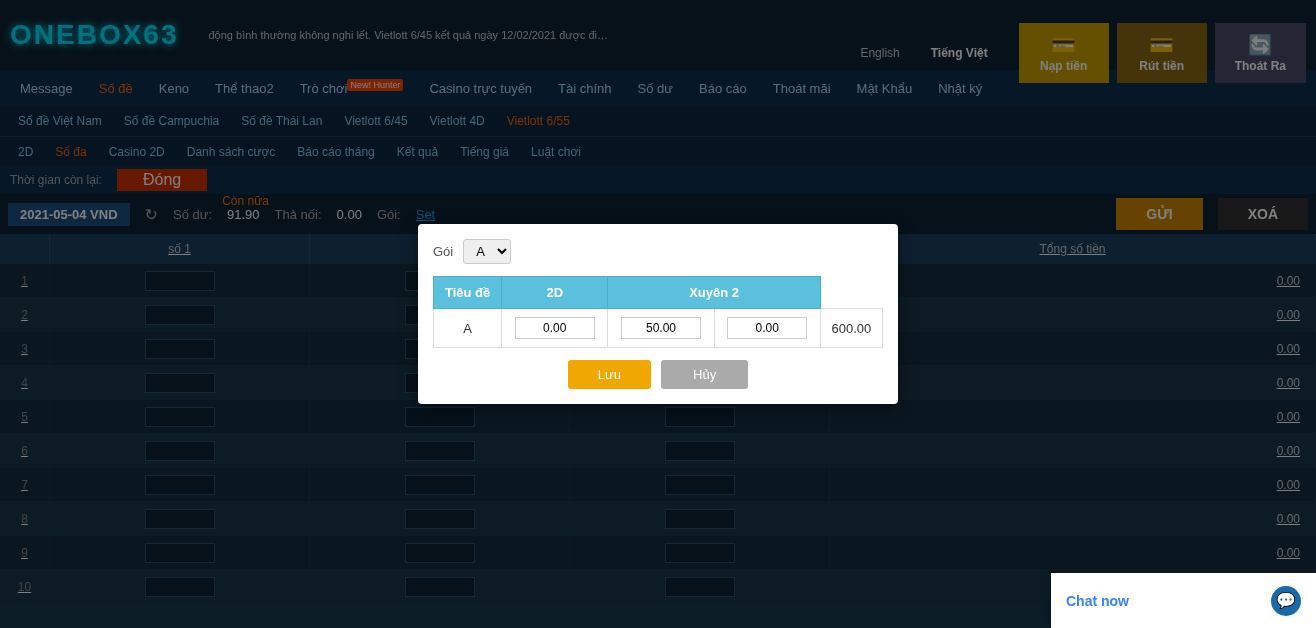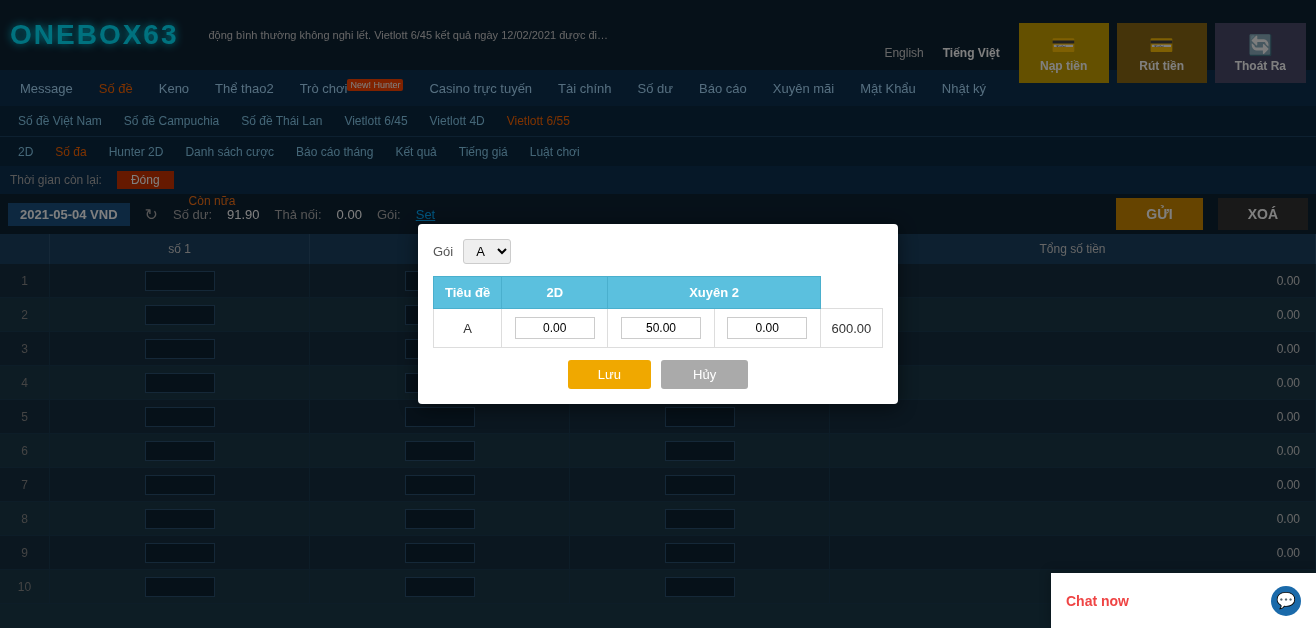--- a/index.html
+++ b/index.html
@@ -2,21 +2,21 @@
 <html><head>
   <meta charset="utf-8">
   <style>
     * { box-sizing: border-box; margin: 0; padding: 0; }
     body { font-family: Arial, sans-serif; font-size: 13px; background: #1a3a4a; color: #fff; overflow-x: hidden; }
 
     
     .header { background: #0d2233; display: flex; align-items: center; padding: 0 10px; height: 70px; position: relative; }
     .logo { color: #00e5ff; font-size: 28px; font-weight: bold; letter-spacing: 2px; text-shadow: 0 0 8px #00e5ff; margin-right: 20px; }
     .ticker { flex: 1; overflow: hidden; color: #ccc; font-size: 11px; margin-left: 10px; white-space: nowrap; text-overflow: ellipsis; overflow: hidden; max-width: 400px; }
-    .header-right { margin-left: auto; display: flex; align-items: center; gap: 19px; margin-top: 36px; }
+    .header-right { margin-left: auto; display: flex; align-items: center; gap: 31px; margin-top: 36px; }
     .lang-btn { color: #ccc; font-size: 12px; cursor: pointer; text-decoration: none; }
     .lang-btn.active { color: #fff; font-weight: bold; }
     .header-actions { display: flex; gap: 8px; }
     .action-btn { display: flex; flex-direction: column; align-items: center; justify-content: center; padding: 6px 20px; border: none; cursor: pointer; font-size: 12px; font-weight: bold; min-width: 90px; height: 60px; }
     .action-btn.naptien { background: #c8a000; color: #fff; }
     .action-btn.ruttien { background: #8b6914; color: #fff; }
     .action-btn.thoatra { background: #4a4a6a; color: #fff; }
     .action-btn-icon { font-size: 20px; margin-bottom: 2px; }
 
     
@@ -31,32 +31,32 @@
     .sub-nav-item.active { color: #ff6600; }
 
     
     .sub-nav2 { background: #0a2840; display: flex; align-items: center; padding: 0 8px; height: 30px; gap: 2px; border-top: 1px solid #1a4060; }
     .sub-nav2-item { color: #88ccee; padding: 4px 10px; cursor: pointer; font-size: 12px; white-space: nowrap; }
     .sub-nav2-item.active { color: #ff6600; }
 
     
     .timer-bar { background: #0d3050; display: flex; align-items: center; padding: 4px 10px; height: 28px; gap: 15px; font-size: 12px; }
     .timer-label { color: #aaa; }
-    .timer-dong { background: #cc3300; color: #fff; padding: 2px 14px; cursor: pointer; font-size: 12px; }
+    .timer-dong { background: #cc3300; color: #fff; padding: 2px 26px; cursor: pointer; font-size: 16px; }
     .timer-connua { color: #f97316; cursor: pointer; margin-top: 42px; }
 
     
     .action-bar { background: #0d2233; display: flex; align-items: center; padding: 0 8px; height: 40px; gap: 15px; }
     .date-badge { background: #1a5080; color: #fff; padding: 4px 12px; font-size: 13px; font-weight: bold; }
     .refresh-btn { background: transparent; border: none; color: #aaa; cursor: pointer; font-size: 16px; }
     .send-btn { margin-left: auto; background: #cc8800; color: #fff; border: none; padding: 8px 30px; font-size: 14px; font-weight: bold; cursor: pointer; }
     .clear-btn { background: #333; color: #fff; border: none; padding: 8px 30px; font-size: 14px; font-weight: bold; cursor: pointer; }
 
     
-    .main-area { background: #737373; position: relative; }
+    .main-area { background: #737373; position: relative; text-decoration: underline; }
     .table-header { display: grid; grid-template-columns: 50px 260px 260px 260px 1fr; background: #1a4060; color: #ccc; font-size: 12px; }
     .th-cell { padding: 8px 10px; border-right: 1px solid #2a5070; text-align: center; }
 
     .table-body { }
     .table-row { display: grid; grid-template-columns: 50px 260px 260px 260px 1fr; border-bottom: 1px solid #1a3a50; min-height: 34px; }
     .td-cell { padding: 4px 8px; border-right: 1px solid #1a3a50; display: flex; align-items: center; justify-content: center; }
     .td-cell.row-num { color: #888; font-size: 12px; }
     .td-cell input { background: #0d2233; border: 1px solid #2a5070; color: #fff; padding: 2px 5px; width: 70px; font-size: 12px; }
     .td-cell.total { color: #ccc; font-size: 12px; justify-content: flex-end; padding-right: 15px; }
     .row-even { background: #162e40; }
@@ -71,21 +71,21 @@
     .modal-table { width: 100%; border-collapse: collapse; margin-bottom: 12px; }
     .modal-table th { background: #5bc0de; color: #fff; padding: 8px; text-align: center; border: 1px solid #4aafcd; font-size: 13px; }
     .modal-table td { padding: 8px; text-align: center; border: 1px solid #ddd; font-size: 13px; }
     .modal-table td input { width: 80px; padding: 3px 5px; border: 1px solid #ccc; text-align: center; font-size: 12px; }
     .modal-footer { display: flex; justify-content: center; gap: 10px; }
     .btn-luu { background: #f0a800; color: #fff; border: none; padding: 7px 30px; cursor: pointer; font-size: 13px; border-radius: 3px; }
     .btn-huy { background: #aaa; color: #fff; border: none; padding: 7px 32px; cursor: pointer; font-size: 13px; border-radius: 3px; }
 
     
     .chat-now { position: fixed; bottom: 0; right: 0; width: 265px; height: 55px; background: #fff; display: flex; align-items: center; justify-content: space-between; padding: 0 15px; box-shadow: -2px -2px 10px rgba(0,0,0,0.2); z-index: 200; cursor: pointer; }
-    .chat-now-text { font-size: 14px; font-weight: bold; color: #ef4444; }
+    .chat-now-text { font-size: 14px; font-weight: bold; color: #3b82f6; }
     .chat-icon { width: 30px; height: 30px; background: #1a6aaa; border-radius: 50%; display: flex; align-items: center; justify-content: center; color: #fff; font-size: 16px; }
   </style>
 </head>
 <body>
 
 <div class="header">
   <div class="logo">ONEBOX63</div>
   <div class="ticker">động bình thường không nghi lết. Vietlott 6/45 kết quả ngày 12/02/2021 được điều chỉnh sang ngày 14/02/2021. Vietlott 6/55 và Max 4D kết qu</div>
   <div class="header-right">
     <a class="lang-btn">English</a>
@@ -110,38 +110,38 @@
 <div class="nav-bar">
   <span class="nav-item">Message</span>
   <span class="nav-item active" style="color:#ff6600;">Số đề</span>
   <span class="nav-item">Keno</span>
   <span class="nav-item">Thể thao2</span>
   <span class="nav-item">Trò chơi<span class="new-badge">New! Hunter</span></span>
   <span class="nav-item">Casino trực tuyến</span>
   <span class="nav-item">Tài chính</span>
   <span class="nav-item">Số dư</span>
   <span class="nav-item">Báo cáo</span>
-  <span class="nav-item">Xuyên mãi</span>
+  <span class="nav-item">Thoát mãi</span>
   <span class="nav-item">Mật Khẩu</span>
   <span class="nav-item">Nhật ký</span>
 </div>
 
 <div class="sub-nav">
   <span class="sub-nav-item">Số đề Việt Nam</span>
   <span class="sub-nav-item">Số đề Campuchia</span>
   <span class="sub-nav-item">Số đề Thái Lan</span>
   <span class="sub-nav-item">Vietlott 6/45</span>
   <span class="sub-nav-item">Vietlott 4D</span>
   <span class="sub-nav-item active" style="color:#ff6600;">Vietlott 6/55</span>
 </div>
 
 <div class="sub-nav2">
   <span class="sub-nav2-item">2D</span>
   <span class="sub-nav2-item active" style="color:#ff6600;">Số đa</span>
-  <span class="sub-nav2-item">Hunter 2D</span>
+  <span class="sub-nav2-item">Casino 2D</span>
   <span class="sub-nav2-item">Danh sách cược</span>
   <span class="sub-nav2-item">Báo cáo tháng</span>
   <span class="sub-nav2-item">Kết quả</span>
   <span class="sub-nav2-item">Tiếng giá</span>
   <span class="sub-nav2-item">Luật chơi</span>
 </div>
 
 <div class="timer-bar">
   <span class="timer-label">Thời gian còn lại:</span>
   <span class="timer-dong">Đóng</span>

